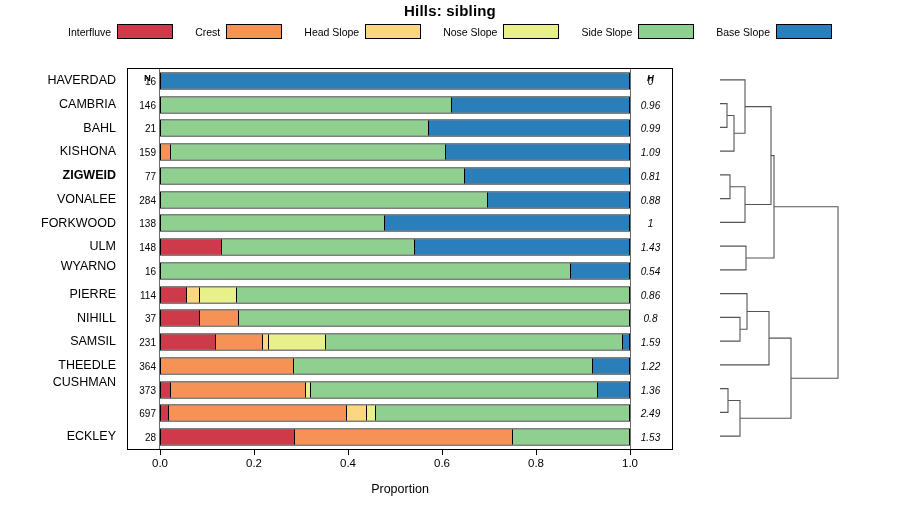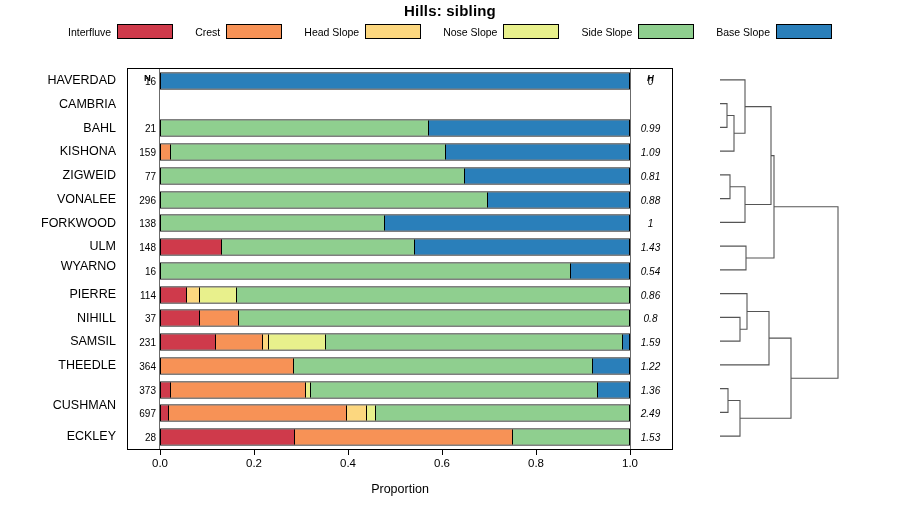--- a/index.html
+++ b/index.html
@@ -67,21 +67,21 @@
   .seg{height:100%;border-right:1.3px solid #000;box-sizing:border-box;}
   .seg:last-child{border-right:none;}
 
   
   .ylabels{position:absolute;left:0;top:68px;width:122px;height:382px;}
   .ylab{
     position:absolute;right:0;width:122px;text-align:right;
     font-size:12.5px;height:24.1px;line-height:24.1px;padding-right:6px;
     box-sizing:border-box;white-space:nowrap;
   }
-  .ylab.bold{font-weight:normal;margin-left:34px;}
+  .ylab.bold{font-weight:bold;margin-left:34px;}
 
   
   .xaxis{position:absolute;left:127px;top:450px;width:546px;height:40px;text-align:right;}
   .tick{position:absolute;top:0;width:1px;height:5px;background:#000;}
   .ticklab{
     position:absolute;top:7px;font-size:11.5px;transform:translateX(-50%);
     white-space:nowrap;
   }
   .xtitle{
     position:absolute;left:127px;top:482px;width:546px;text-align:center;
@@ -133,37 +133,45 @@
       <div class="ylab" style="top: 71.25px;">KISHONA</div>
       <div class="ylab bold" style="top: 95px;">ZIGWEID</div>
       <div class="ylab" style="top: 118.75px;">VONALEE</div>
       <div class="ylab" style="top: 142.5px;">FORKWOOD</div>
       <div class="ylab" style="top: 166.25px;">ULM</div>
       <div class="ylab" style="top: 186px;">WYARNO</div>
       <div class="ylab" style="top: 213.75px;">PIERRE</div>
       <div class="ylab" style="top: 237.5px;">NIHILL</div>
       <div class="ylab" style="top: 261.25px;">SAMSIL</div>
       <div class="ylab" style="top: 285px;">THEEDLE</div>
-      <div class="ylab" style="top: 325px;">CUSHMAN</div>
+      <div class="ylab" style="top: 302px;">CUSHMAN</div>
       <div class="ylab" style="top: 356.25px;">ECKLEY</div>
     </div>
 
   <div class="panel">
     <div class="panel-inner" id="panel-inner">
       <div class="col-sep sep-left"></div>
       <div class="col-sep sep-right"></div>
       <div class="hdr hdr-n">N</div>
       <div class="hdr hdr-h">H</div>
     <div class="row" style="top: 0px; height: 23.75px;">
           <div class="row-n">16</div>
           <div class="row-h">0</div>
           <div class="bar">
             <div class="seg" style="flex: 1 0 0px; background: rgb(42, 127, 186); border-right: none;"></div>
           </div>
         </div>
+        <div class="row" style="top: 23.75px; height: 23.75px;">
+          <div class="row-n">146</div>
+          <div class="row-h">0.96</div>
+          <div class="bar">
+            <div class="seg" style="flex: 0.62 0 0px; background: rgb(143, 207, 143);"></div>
+            <div class="seg" style="flex: 0.38 0 0px; background: rgb(42, 127, 186); border-right: none;"></div>
+          </div>
+        </div>
         <div class="row" style="top: 47.5px; height: 23.75px;">
           <div class="row-n">21</div>
           <div class="row-h">0.99</div>
           <div class="bar">
             <div class="seg" style="flex: 0.571 0 0px; background: rgb(143, 207, 143);"></div>
             <div class="seg" style="flex: 0.429 0 0px; background: rgb(42, 127, 186); border-right: none;"></div>
           </div>
         </div>
         <div class="row" style="top: 71.25px; height: 23.75px;">
           <div class="row-n">159</div>
@@ -176,21 +184,21 @@
         </div>
         <div class="row" style="top: 95px; height: 23.75px;">
           <div class="row-n">77</div>
           <div class="row-h">0.81</div>
           <div class="bar">
             <div class="seg" style="flex: 0.649 0 0px; background: rgb(143, 207, 143);"></div>
             <div class="seg" style="flex: 0.351 0 0px; background: rgb(42, 127, 186); border-right: none;"></div>
           </div>
         </div>
         <div class="row" style="top: 118.75px; height: 23.75px;">
-          <div class="row-n">296</div>
+          <div class="row-n">284</div>
           <div class="row-h">0.88</div>
           <div class="bar">
             <div class="seg" style="flex: 0.699 0 0px; background: rgb(143, 207, 143);"></div>
             <div class="seg" style="flex: 0.301 0 0px; background: rgb(42, 127, 186); border-right: none;"></div>
           </div>
         </div>
         <div class="row" style="top: 142.5px; height: 23.75px;">
           <div class="row-n">138</div>
           <div class="row-h">1</div>
           <div class="bar">

